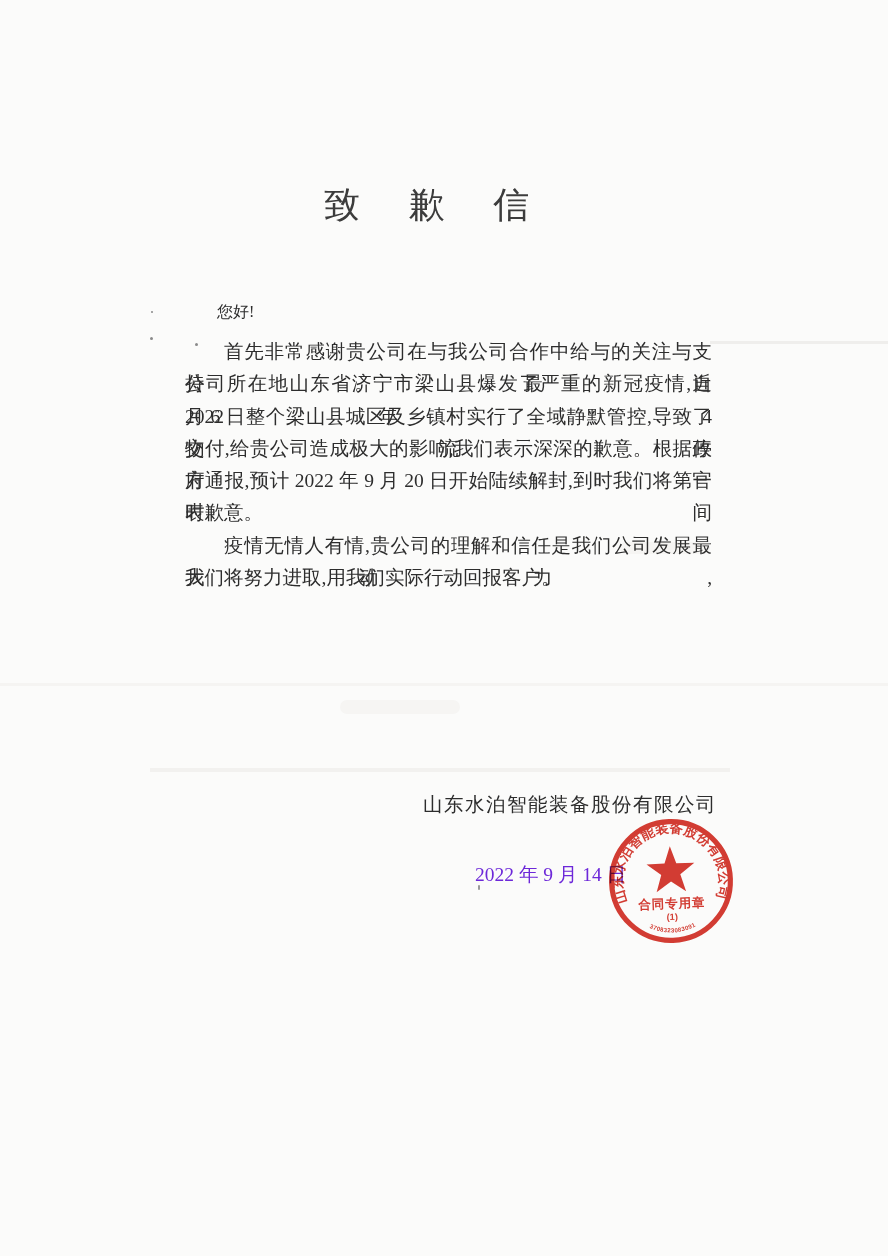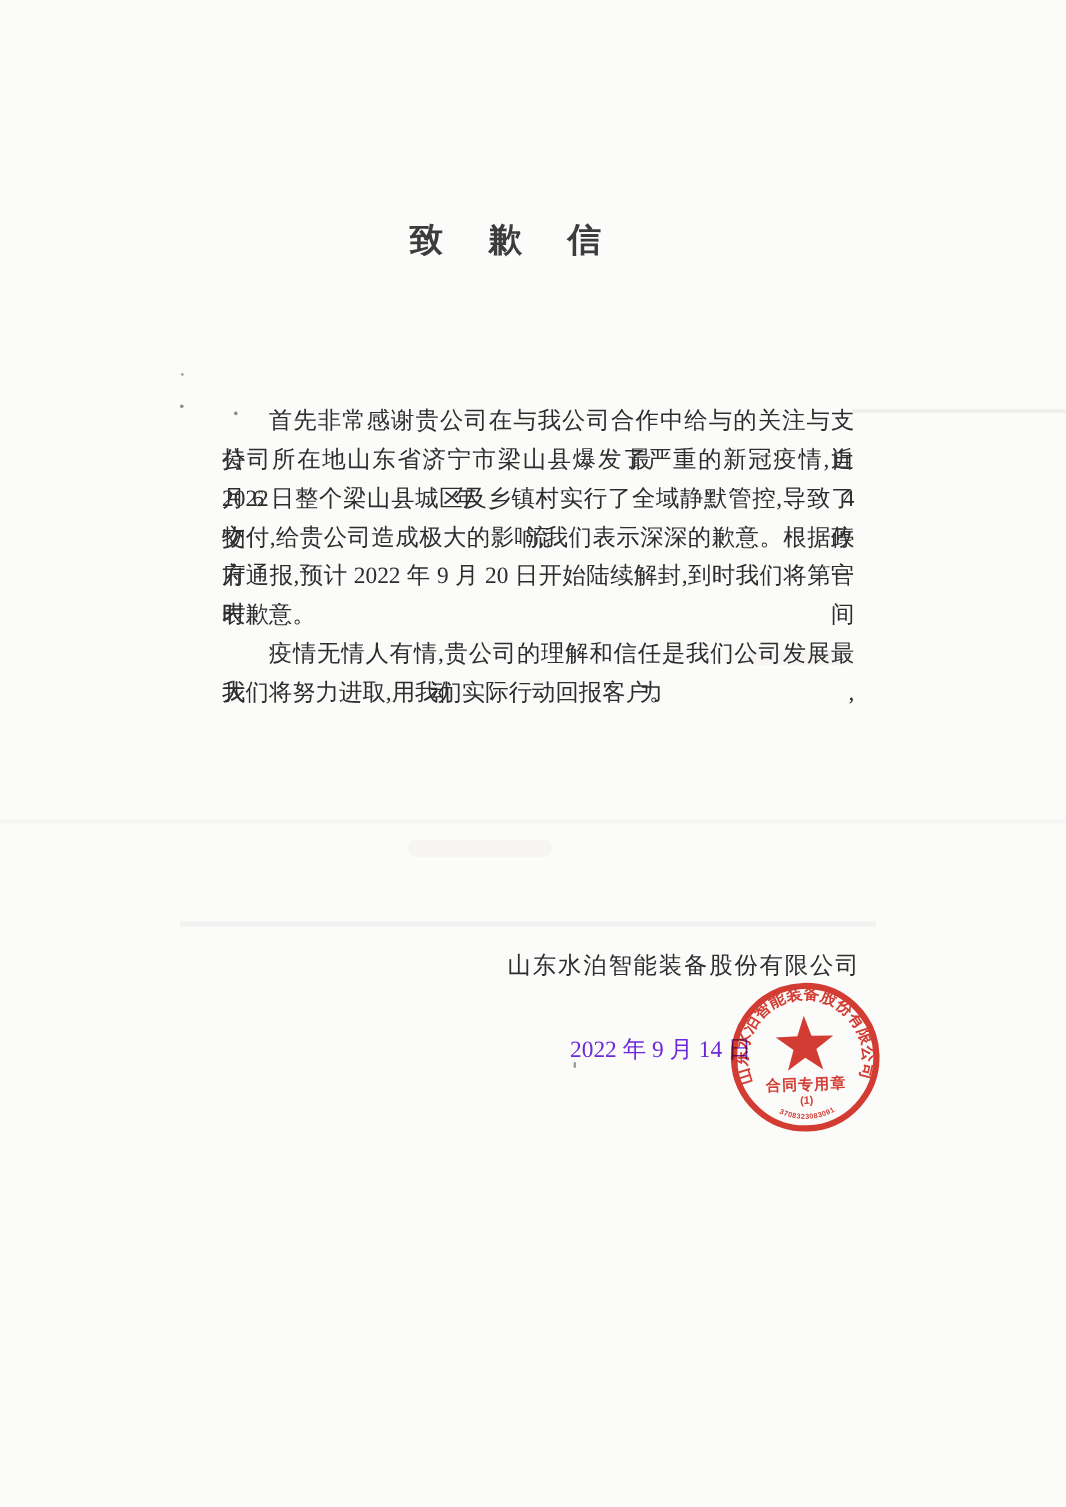--- a/index.html
+++ b/index.html
@@ -8,23 +8,23 @@
     background:#fbfbfa;
     font-family:"Liberation Serif","DejaVu Serif",serif;
     color:#2e2e2e;
   }
   .page{position:absolute;inset:0;}
   
   .streak{position:absolute;pointer-events:none;}
   .speck{position:absolute;background:#8a8a8a;border-radius:50%;pointer-events:none;}
 
   .title{
-    position:absolute;left:5px;top:181px;width:870px;
-    text-align:center;font-size:28px;color:#3c3c3c;
-    letter-spacing:1.35em;font-weight:700;
+    position:absolute;left:16px;top:181px;width:870px;
+    text-align:center;font-size:36px;color:#3c3c3c;
+    letter-spacing:1.35em;font-weight:400;
   }
   .abs-line{position:absolute;left:0;width:527px;line-height:30px;white-space:nowrap;}
   .salutation{top:262px;}
   .greeting{top:297px;padding-left:2em;}
   .para{position:absolute;left:185px;width:527px;top:336px;}
   .line{height:32.3px;line-height:32.3px;font-size:19.5px;color:#2d2d2d;}
   .line.fill{text-align:justify;text-align-last:justify;}
   .line.indent{text-indent:2em;}
   .signature{
     position:absolute;left:423px;top:791px;font-size:19.5px;
@@ -50,20 +50,21 @@
   <div class="streak" style="left:150px;top:768px;width:580px;height:4px;background:#f2f1ef;"></div>
   <div class="streak" style="left:620px;top:542px;width:90px;height:12px;background:#f6f5f3;border-radius:6px;"></div>
   <div class="streak" style="left:340px;top:700px;width:120px;height:14px;background:#f6f5f3;border-radius:7px;"></div>
   <div class="speck" style="left:150px;top:337px;width:3px;height:3px;"></div>
   <div class="speck" style="left:195px;top:343px;width:3px;height:3px;"></div>
   <div class="speck" style="left:151px;top:311px;width:2px;height:2px;"></div>
   <div class="speck" style="left:478px;top:885px;width:2px;height:5px;border-radius:1px;background:#9a9a9a;"></div>
 
   <div class="title">致歉信</div>
 
+  <div class="abs-line greeting" style="position:absolute;left:185px;">您好!</div>
 
   <div class="para">
     <div class="line fill indent">首先非常感谢贵公司在与我公司合作中给与的关注与支持。最近</div>
     <div class="line fill">公司所在地山东省济宁市梁山县爆发了严重的新冠疫情,自 2022 年 4</div>
     <div class="line fill">月 6 日整个梁山县城区及乡镇村实行了全域静默管控,导致了物流停</div>
     <div class="line fill">交付,给贵公司造成极大的影响,我们表示深深的歉意。根据政府官</div>
     <div class="line fill">方通报,预计 2022 年 9 月 20 日开始陆续解封,到时我们将第一时间</div>
     <div class="line">表歉意。</div>
     <div class="line fill indent">疫情无情人有情,贵公司的理解和信任是我们公司发展最大动力,</div>
     <div class="line">我们将努力进取,用我们实际行动回报客户。</div>

